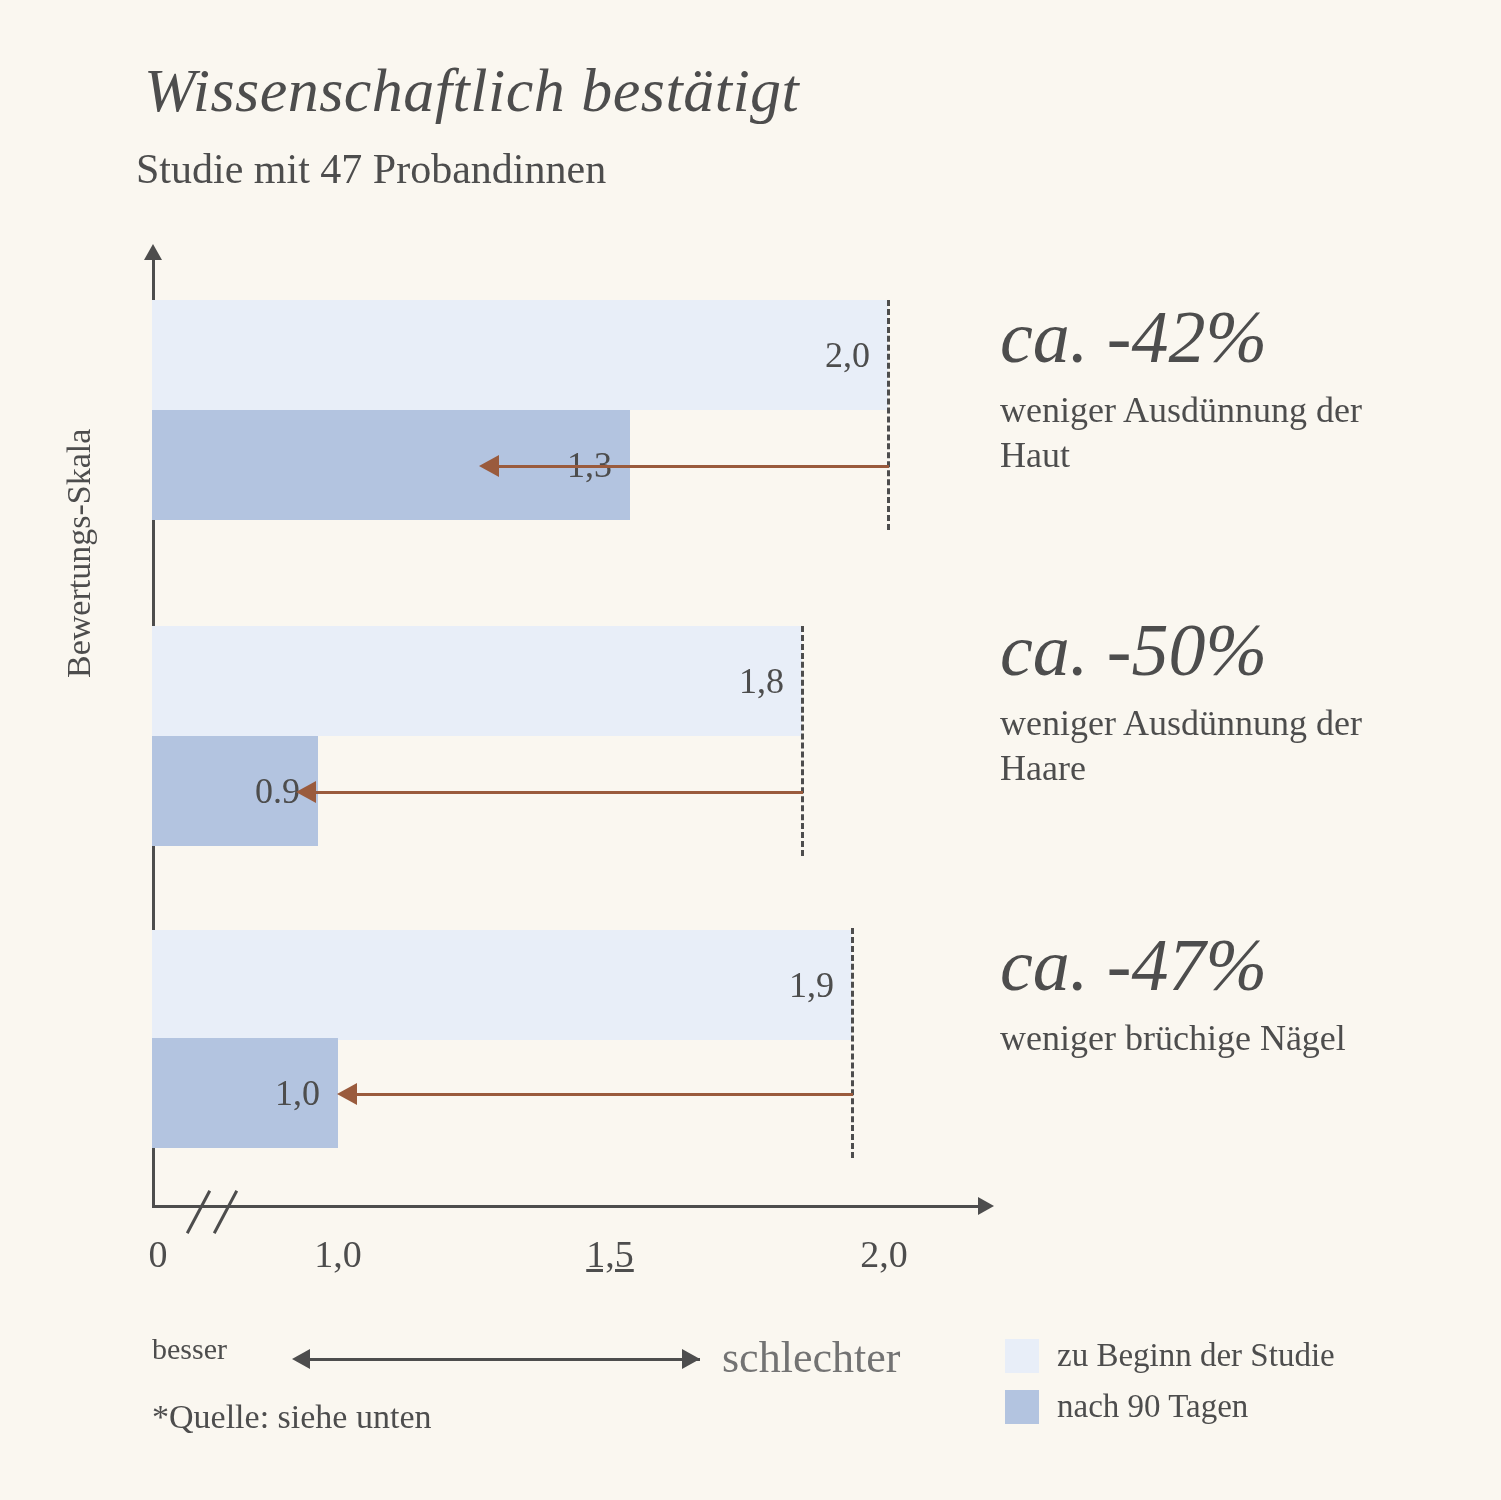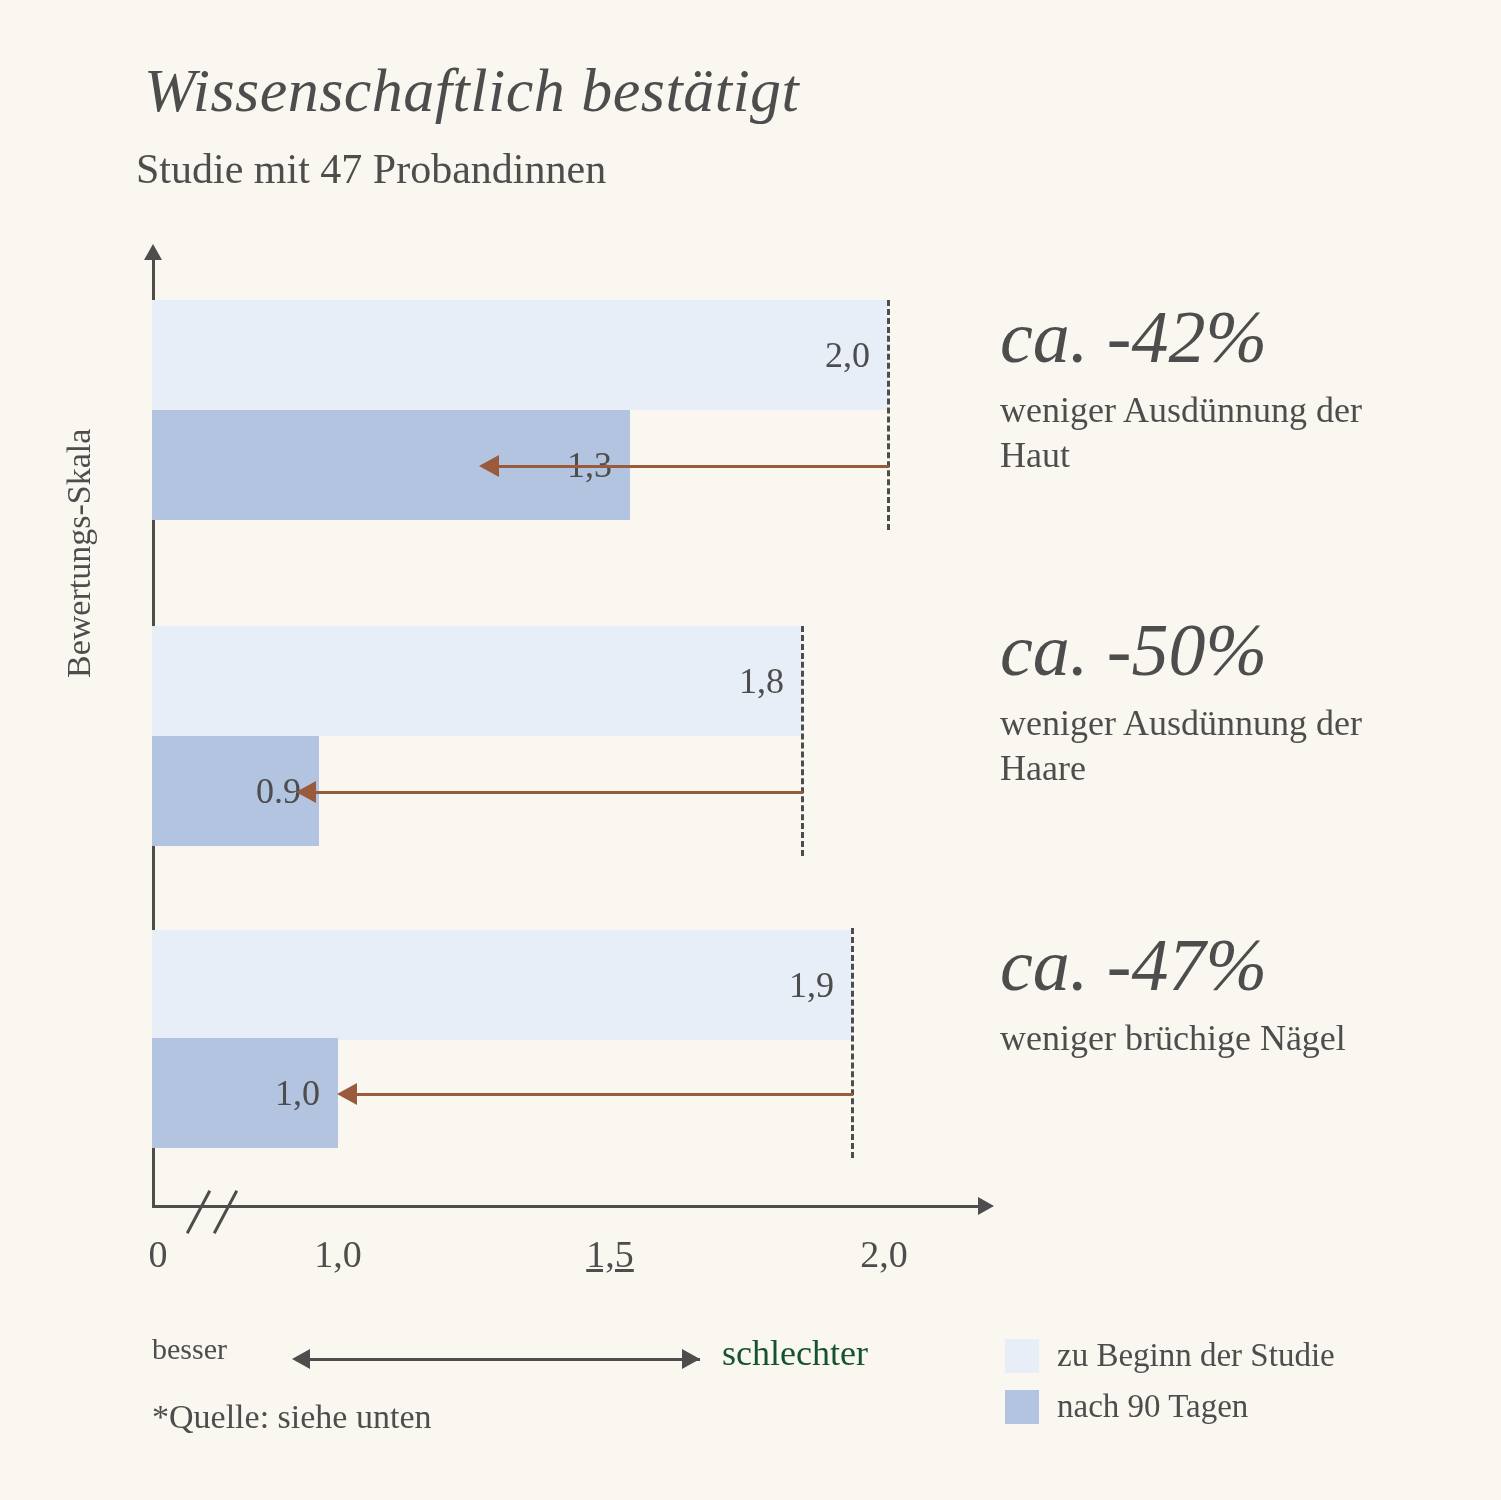--- a/index.html
+++ b/index.html
@@ -102,21 +102,21 @@
   }
 
   
   .xtick{
     position:absolute;font-size:38px;color:#4d4d4d;transform:translateX(-50%);
   }
 
   
   .scale-row{position:absolute;left:152px;top:1332px;width:830px;height:50px;}
   .scale-text-left{position:absolute;left:0;top:0;font-size:30px;color:#4d4d4d;}
-  .scale-text-right{position:absolute;left:570px;top:0;font-size:36px;color:#14532d;}
+  .scale-text-right{position:absolute;left:570px;top:0;font-size:44px;color:#737373;}
   .scale-line{position:absolute;left:148px;top:26px;width:400px;height:3px;background:#4d4d4d;}
   .scale-arrow-l{position:absolute;left:140px;top:17px;width:0;height:0;
     border-top:10px solid transparent;border-bottom:10px solid transparent;border-right:18px solid #4d4d4d;}
   .scale-arrow-r{position:absolute;left:530px;top:17px;width:0;height:0;
     border-top:10px solid transparent;border-bottom:10px solid transparent;border-left:18px solid #4d4d4d;}
 
   .source{
     position:absolute;left:152px;top:1398px;font-size:34px;color:#4d4d4d;
   }
 
@@ -155,21 +155,21 @@
       </div>
       <div class="dash" style="left:735px;top:0;height:230px;"></div>
       <div class="arrow-line" style="left:345px;top:165px;width:392px;"></div>
       <div class="arrow-head" style="left:327px;top:155px;"></div>
     </div>
 
     <div class="group" style="top:356px;height:230px;margin-top:12px;">
       <div class="bar bar-before" style="top:0;width:650px;">
         <span class="bar-value">1,8</span>
       </div>
-      <div class="bar bar-after" style="top:110px;width:146px;padding-left:21px;">
+      <div class="bar bar-after" style="top:110px;width:166px;">
         <span class="bar-value">0.9</span>
       </div>
       <div class="dash" style="left:649px;top:0;height:230px;"></div>
       <div class="arrow-line" style="left:162px;top:165px;width:489px;"></div>
       <div class="arrow-head" style="left:144px;top:155px;"></div>
     </div>
 
     <div class="group" style="top:670px;height:230px;">
       <div class="bar bar-before" style="top:2px;width:700px;text-decoration:underline;">
         <span class="bar-value">1,9</span>

